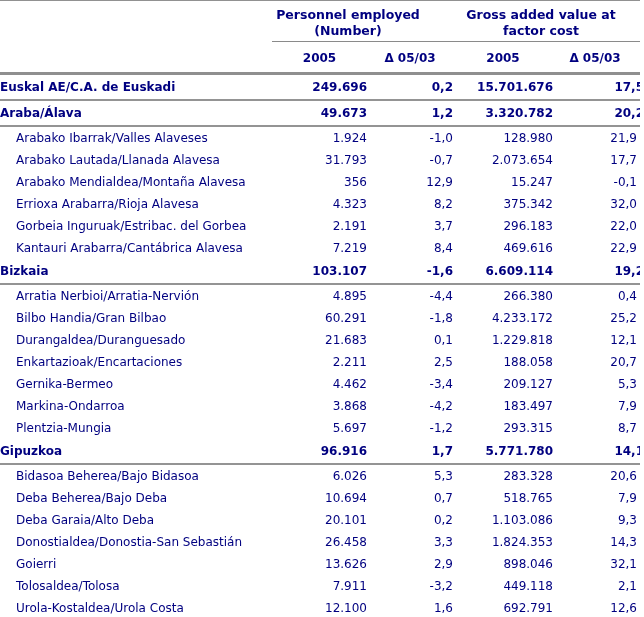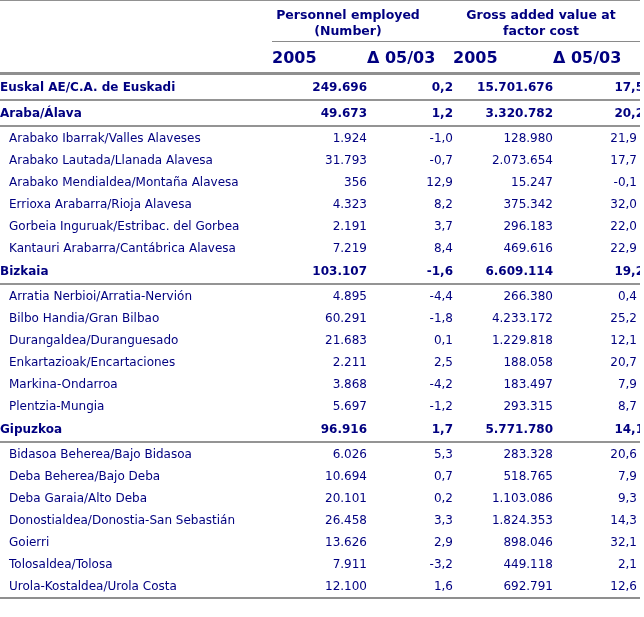--- a/index.html
+++ b/index.html
@@ -37,36 +37,36 @@
   }
   tr.group-row th.group-h {
     text-align: center;
     border-bottom: 1px solid #8a8a8a;
     padding-bottom: 2px;
   }
   tr.group-row th.group-personnel { padding-right: 30px; }
   tr.group-row th.group-gav { padding-right: 16px; }
 
   tr.sub-row th {
-    font-size: 16px;
-    text-align: left;
+    font-size: 12px;
+    text-align: center;
     padding: 9px 0 7px 0;
     border-bottom: 3px solid #8f8f8f;
     line-height: 14px;
   }
   tr.sub-row th.last { padding-right: 7px; }
 
   tbody td {
     font-size: 12px;
     line-height: 15px;
     padding: 4px 0 3px 0;
     white-space: nowrap;
     overflow: hidden;
   }
-  td.name { text-align: left; padding-left: 9px; }
+  td.name { text-align: left; padding-left: 16px; }
   td.num  { text-align: right; }
   td.last { padding-right: 7px; }
 
   tr.bold-row td {
     font-weight: bold;
     padding: 5px 0 4px 0;
     border-bottom: 2px solid #949494;
     margin-top: 18px;
   }
   tbody tr:last-child td { border-bottom: 2px solid #8f8f8f; }
@@ -183,20 +183,27 @@
           <td class="num last">12,1</td>
         </tr>
         <tr>
           <td class="name">Enkartazioak/Encartaciones</td>
           <td class="num">2.211</td>
           <td class="num">2,5</td>
           <td class="num">188.058</td>
           <td class="num last">20,7</td>
         </tr>
         <tr>
+          <td class="name">Gernika-Bermeo</td>
+          <td class="num">4.462</td>
+          <td class="num">-3,4</td>
+          <td class="num">209.127</td>
+          <td class="num last">5,3</td>
+        </tr>
+        <tr>
           <td class="name">Markina-Ondarroa</td>
           <td class="num">3.868</td>
           <td class="num">-4,2</td>
           <td class="num">183.497</td>
           <td class="num last">7,9</td>
         </tr>
         <tr>
           <td class="name">Plentzia-Mungia</td>
           <td class="num">5.697</td>
           <td class="num">-1,2</td>

